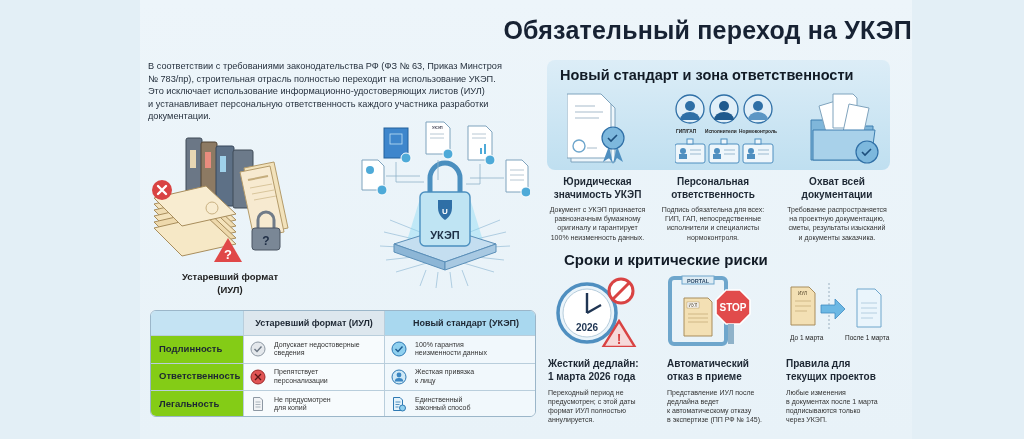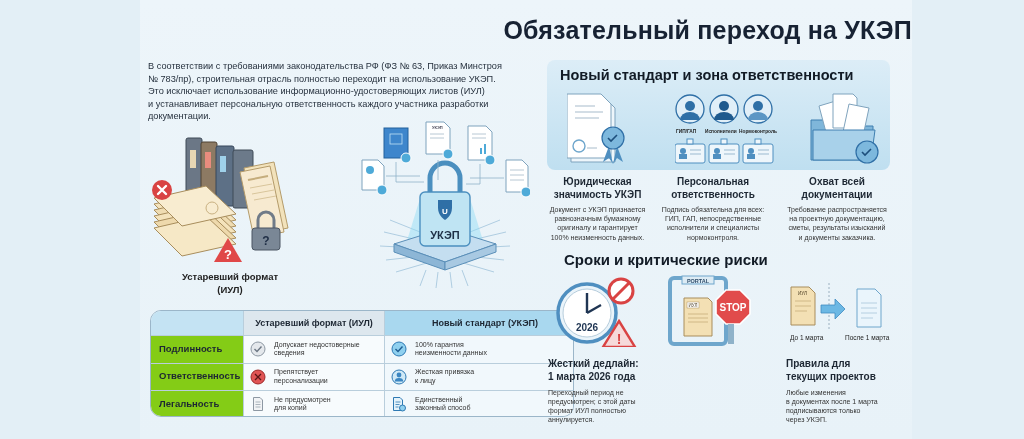--- a/index.html
+++ b/index.html
@@ -27,22 +27,22 @@
   
   .ill-old { position: absolute; left: 10px; top: 128px; width: 140px; height: 140px; }
   .ill-old-caption {
     position: absolute; left: 30px; top: 270px; width: 120px; text-align: center;
     font-size: 9.5px; font-weight: 700; line-height: 13px; color: #222;
   }
   .ill-new { position: absolute; left: 220px; top: 120px; width: 170px; height: 170px; }
 
   
   .table {
-    position: absolute; left: 10px; top: 310px; width: 424px; height: 107px;
-    border: 1px solid #9bb6c9; border-radius: 11px; overflow: hidden; background: #f7fbfd;
+    position: absolute; left: 10px; top: 310px; width: 386px; height: 107px;
+    border: 1px solid #9bb6c9; border-radius: 6px; overflow: hidden; background: #f7fbfd;
   }
   .trow { display: flex; border-top: 1px solid #b9cedc; height: 27.5px; }
   .trow.head { border-top: none; height: 24px; }
   .tcell { display: flex; align-items: center; font-size: 7px; line-height: 8.6px; color: #333; }
   .c1 { width: 92px; padding-left: 8px; font-size: 9.5px; font-weight: 700; color: #1d2733; background: #84cc16; }
   .c2 { width: 141px; border-left: 1px solid #b9cedc; padding-left: 6px; gap: 8px; }
   .c3 { flex: 1; border-left: 1px solid #b9cedc; padding-left: 6px; gap: 8px; background: #f1f8fc; }
   .head .c1 { background: #c4e3f3; }
   .head .c2 { background: #dde7ee; justify-content: center; padding-left: 0; font-size: 9px; font-weight: 700; color: #1d2733; }
   .head .c3 { background: #a9d8ef; justify-content: center; padding-left: 12px; font-size: 9px; font-weight: 700; color: #1d2733; }
@@ -436,20 +436,32 @@
         <span>Жесткий дедлайн:</span>
         <span>1 марта 2026 года</span>
       </h3>
     <p>
         <span>Переходный период не</span>
         <span>предусмотрен; с этой даты</span>
         <span>формат ИУЛ полностью</span>
         <span>аннулируется.</span>
       </p>
   </div>
+  <div class="rcol" style="left:527px;top:357px;width:110px">
+    <h3>
+        <span>Автоматический</span>
+        <span>отказ в приеме</span>
+      </h3>
+    <p>
+        <span>Представление ИУЛ после</span>
+        <span>дедлайна ведет</span>
+        <span>к автоматическому отказу</span>
+        <span>в экспертизе (ПП РФ № 145).</span>
+      </p>
+  </div>
   <div class="rcol" style="left:646px;top:357px;width:110px">
     <h3>
         <span>Правила для</span>
         <span>текущих проектов</span>
       </h3>
     <p>
         <span>Любые изменения</span>
         <span>в документах после 1 марта</span>
         <span>подписываются только</span>
         <span>через УКЭП.</span>

